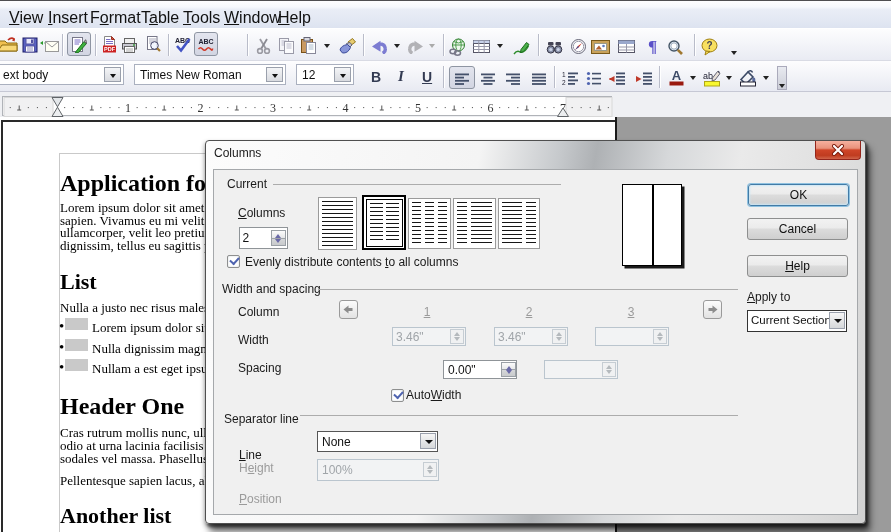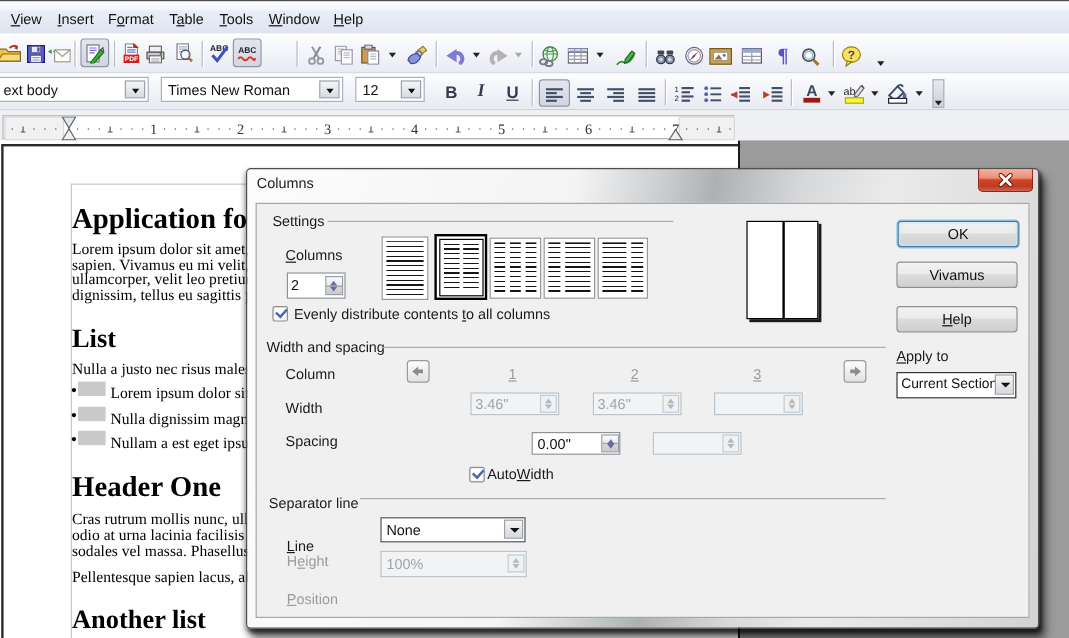--- a/index.html
+++ b/index.html
@@ -1,20 +1,20 @@
 <!DOCTYPE html>
 <html><head>
 <meta charset="utf-8">
 <style>
 html,body{margin:0;padding:0;width:891px;height:532px;overflow:hidden;font-family:"Liberation Sans",sans-serif;background:#fff;position:relative}
 *{box-sizing:border-box}
 .abs{position:absolute}
 
 #menubar{left:0;top:0;width:891px;height:28px;background:linear-gradient(#fdfdfe 0%,#f6f8fc 22%,#e9edf6 32%,#e3e8f3 70%,#dde3f0 100%);border-top:1.5px solid #4e4e50;}
-.menu{position:absolute;top:8px;font-size:12px;color:#111;}
+.menu{position:absolute;top:8px;font-size:16px;color:#111;}
 .menu u{text-decoration:underline}
 #tb1{left:0;top:28px;width:891px;height:32px;background:linear-gradient(#fdfdfe,#e9ebf3);border-top:1px solid #fff;}
 #tb2{left:0;top:60px;width:891px;height:32px;background:linear-gradient(#fdfdfe,#e8eaf2);border-top:1px solid #d9dbe4;border-bottom:1px solid #c6c8d4;}
 .sep{position:absolute;top:5px;width:1px;height:22px;background:#b9bcc9;box-shadow:1px 0 0 #fff;}
 .tbtn{position:absolute;width:24px;height:24px;top:3px;border:1px solid #8e95a2;border-radius:3px;background:linear-gradient(#e3e5ee,#d2d5e2);}
 .ico{position:absolute;width:16px;height:16px;top:7px}
 .ico svg{position:absolute;left:0;top:0}
 .dd{position:absolute;top:13px;width:0;height:0;border-left:3px solid transparent;border-right:3px solid transparent;border-top:4px solid #222}
 .combo{position:absolute;top:3px;height:21px;background:#fff;border:1px solid #aab0bf;}
 .combo .txt{position:absolute;left:3px;top:3px;font-size:12px;color:#111;white-space:nowrap}
@@ -532,21 +532,21 @@
   </div>
 <div class="abs" id="dlg">
     <div id="dlgtitle">Columns</div>
 <div id="closebtn">
       <svg width="12" height="12" viewBox="0 0 12 12">
         <path d="M2 2 L10 10 M10 2 L2 10" stroke="#7a1a0a" stroke-width="4" stroke-linecap="round"></path>
         <path d="M2 2 L10 10 M10 2 L2 10" stroke="#ffffff" stroke-width="2.2" stroke-linecap="round"></path>
       </svg>
     </div>
 <div id="client">
-<div class="lbl" style="left:13px;top:7px">Settings</div>
+<div class="lbl" style="left:13px;top:7px">Current</div>
 <div class="gline" style="left:59px;top:14px;width:288px"></div>
 <div class="lbl" style="left:24px;top:36px"><u>C</u>olumns</div>
 <div class="field" style="left:24.5px;top:57px;width:49px;height:22px">
 <span style="position:absolute;left:3px;top:3px">2</span>
 <span class="spin" style="left:31px;top:2px;width:15px;height:16px"></span>
 </div>
 <div class="preset" style="left:103.5px;top:27px;width:39px;height:53px">
         <div class="ilines" style="left:3px;right:3px;top:3px;bottom:3px"></div>
       </div>
 <div class="abs" style="left:148px;top:25px;width:44px;height:55px;border:2.5px solid #000;background:#fff">
@@ -567,21 +567,21 @@
 <div class="preset" style="left:284px;top:27.5px;width:42px;height:51px">
 <div class="ilines" style="left:3px;top:3px;bottom:3px;width:20px"></div>
 <div class="ilines" style="left:27px;top:3px;bottom:3px;width:10px"></div>
       </div>
 <div class="cb" style="left:13px;top:85px"></div>
 <div class="lbl" style="left:31px;top:85px">Evenly distribute contents <u>t</u>o all columns</div>
 <div class="abs" style="left:408px;top:14px;width:60px;height:82px;background:#fff;border:1px solid #000;box-shadow:2.5px 2.5px 0 #1a1a1a">
 <div class="abs" style="left:29px;top:0;width:1.5px;height:80px;background:#000"></div>
       </div>
 <div class="btn" id="okbtn" style="left:534px;top:14px">OK</div>
-<div class="btn" style="left:533px;top:48px">Vivamus</div>
+<div class="btn" style="left:533px;top:48px">Cancel</div>
 <div class="btn" style="left:533px;top:85px"><u>H</u>elp</div>
 <div class="lbl" style="left:8px;top:112px">Width and spacing</div>
 <div class="gline" style="left:104px;top:119px;width:420px"></div>
 <div class="lbl" style="left:24px;top:135px">Column</div>
 <div class="navbtn" style="left:125px;top:130px"><svg width="17" height="17" viewBox="0 0 17 17">
           <path d="M12.5 7 L12.5 10 L8.5 10 L8.5 12.5 L3.5 8.5 L8.5 4.5 L8.5 7 Z" fill="#8c8c8c"></path>
         </svg></div>
 <div class="glbl" style="left:208px;top:135px;width:10px;text-align:center;text-decoration:underline">1</div>
 <div class="glbl" style="left:310px;top:135px;width:10px;text-align:center;text-decoration:underline">2</div>
 <div class="glbl" style="left:412px;top:135px;width:10px;text-align:center;text-decoration:underline">3</div>

